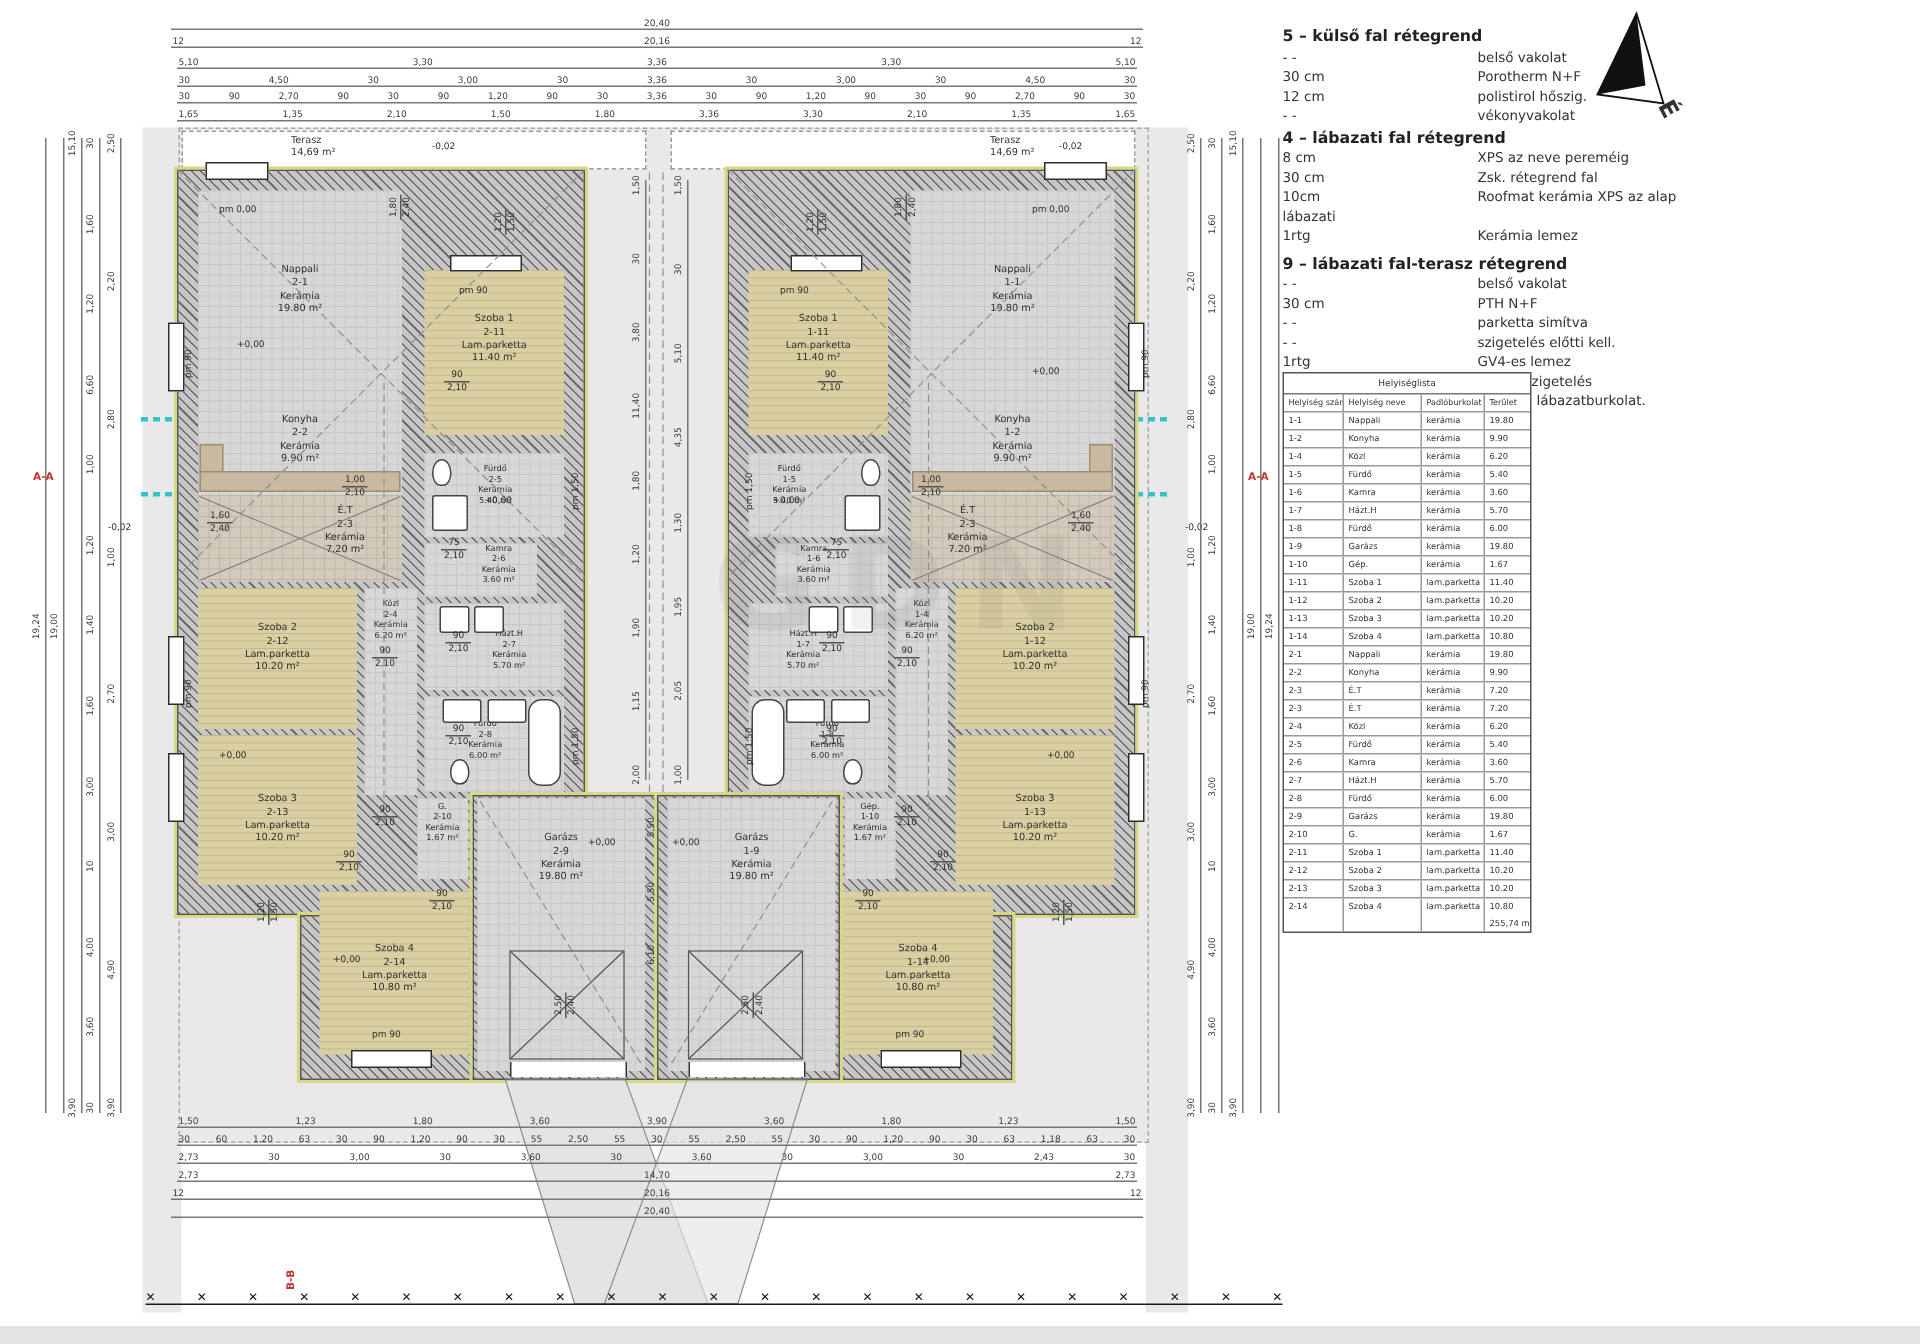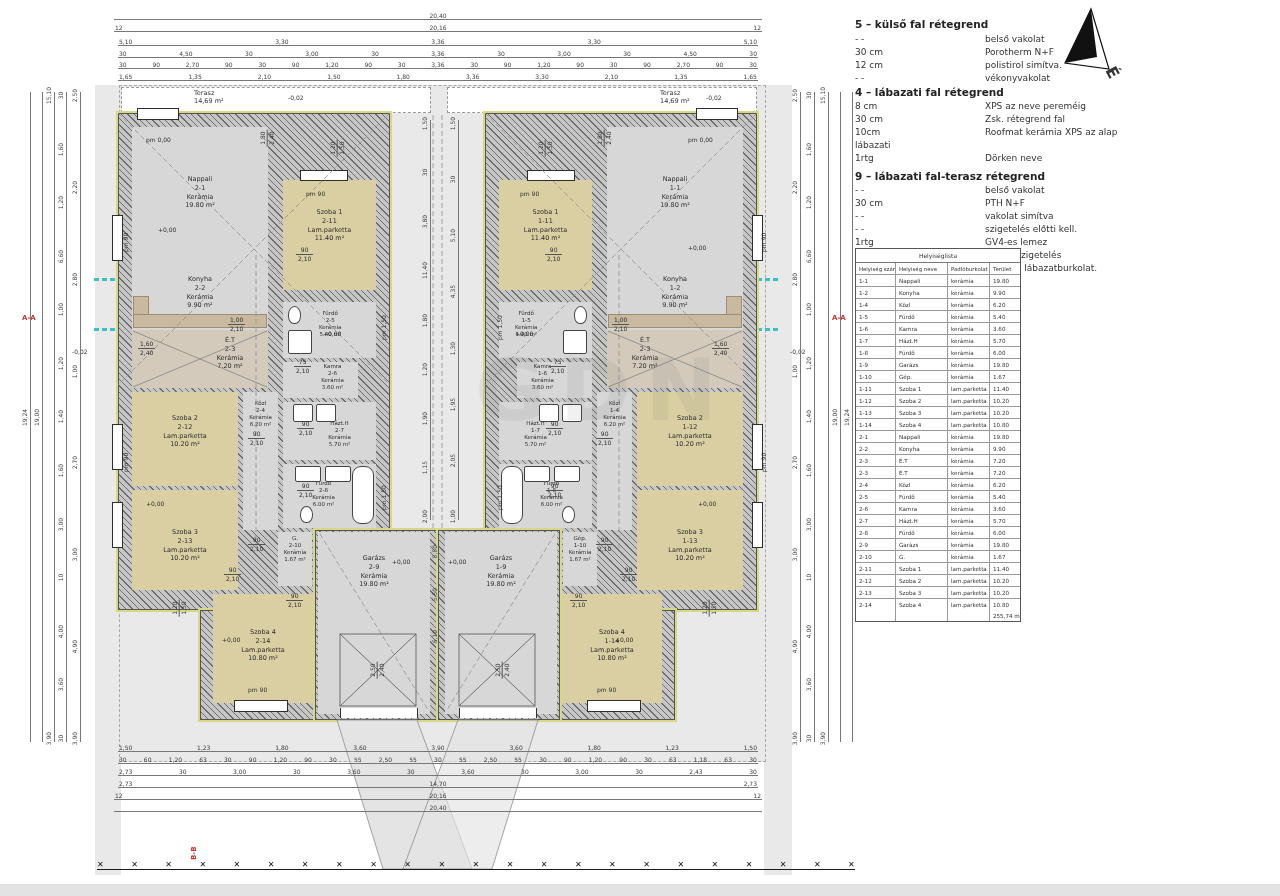--- a/index.html
+++ b/index.html
@@ -799,21 +799,21 @@
     <div class="lg-row">
           <span class="lg-q">- -</span>
           <span class="lg-d">belső vakolat</span>
         </div>
         <div class="lg-row">
           <span class="lg-q">30 cm</span>
           <span class="lg-d">Porotherm N+F</span>
         </div>
         <div class="lg-row">
           <span class="lg-q">12 cm</span>
-          <span class="lg-d">polistirol simítva.</span>
+          <span class="lg-d">polistirol hőszig.</span>
         </div>
         <div class="lg-row">
           <span class="lg-q">- -</span>
           <span class="lg-d">vékonyvakolat</span>
         </div>
       </div>
     <div class="lg-title" style="left:0;top:86px;">4 –  lábazati fal rétegrend</div>
     <div class="lg-rows" style="left:0;top:100px;width:300px;">
 
     <div class="lg-row">
@@ -827,37 +827,37 @@
         <div class="lg-row">
           <span class="lg-q">10cm</span>
           <span class="lg-d">Roofmat kerámia XPS az alap</span>
         </div>
         <div class="lg-row">
           <span class="lg-q">lábazati</span>
           <span class="lg-d"></span>
         </div>
         <div class="lg-row">
           <span class="lg-q">1rtg</span>
-          <span class="lg-d">Dörken neve</span>
+          <span class="lg-d">Kerámia lemez</span>
         </div>
       </div>
     <div class="lg-title" style="left:0;top:170px;">9 –  lábazati fal-terasz rétegrend</div>
     <div class="lg-rows" style="left:0;top:184px;width:300px;">
 
     <div class="lg-row">
           <span class="lg-q">- -</span>
           <span class="lg-d">belső vakolat</span>
         </div>
         <div class="lg-row">
           <span class="lg-q">30 cm</span>
           <span class="lg-d">PTH N+F</span>
         </div>
         <div class="lg-row">
           <span class="lg-q">- -</span>
-          <span class="lg-d">vakolat simítva</span>
+          <span class="lg-d">parketta simítva</span>
         </div>
         <div class="lg-row">
           <span class="lg-q">- -</span>
           <span class="lg-d">szigetelés előtti kell.</span>
         </div>
         <div class="lg-row">
           <span class="lg-q">1rtg</span>
           <span class="lg-d">GV4-es lemez</span>
         </div>
         <div class="lg-row">

